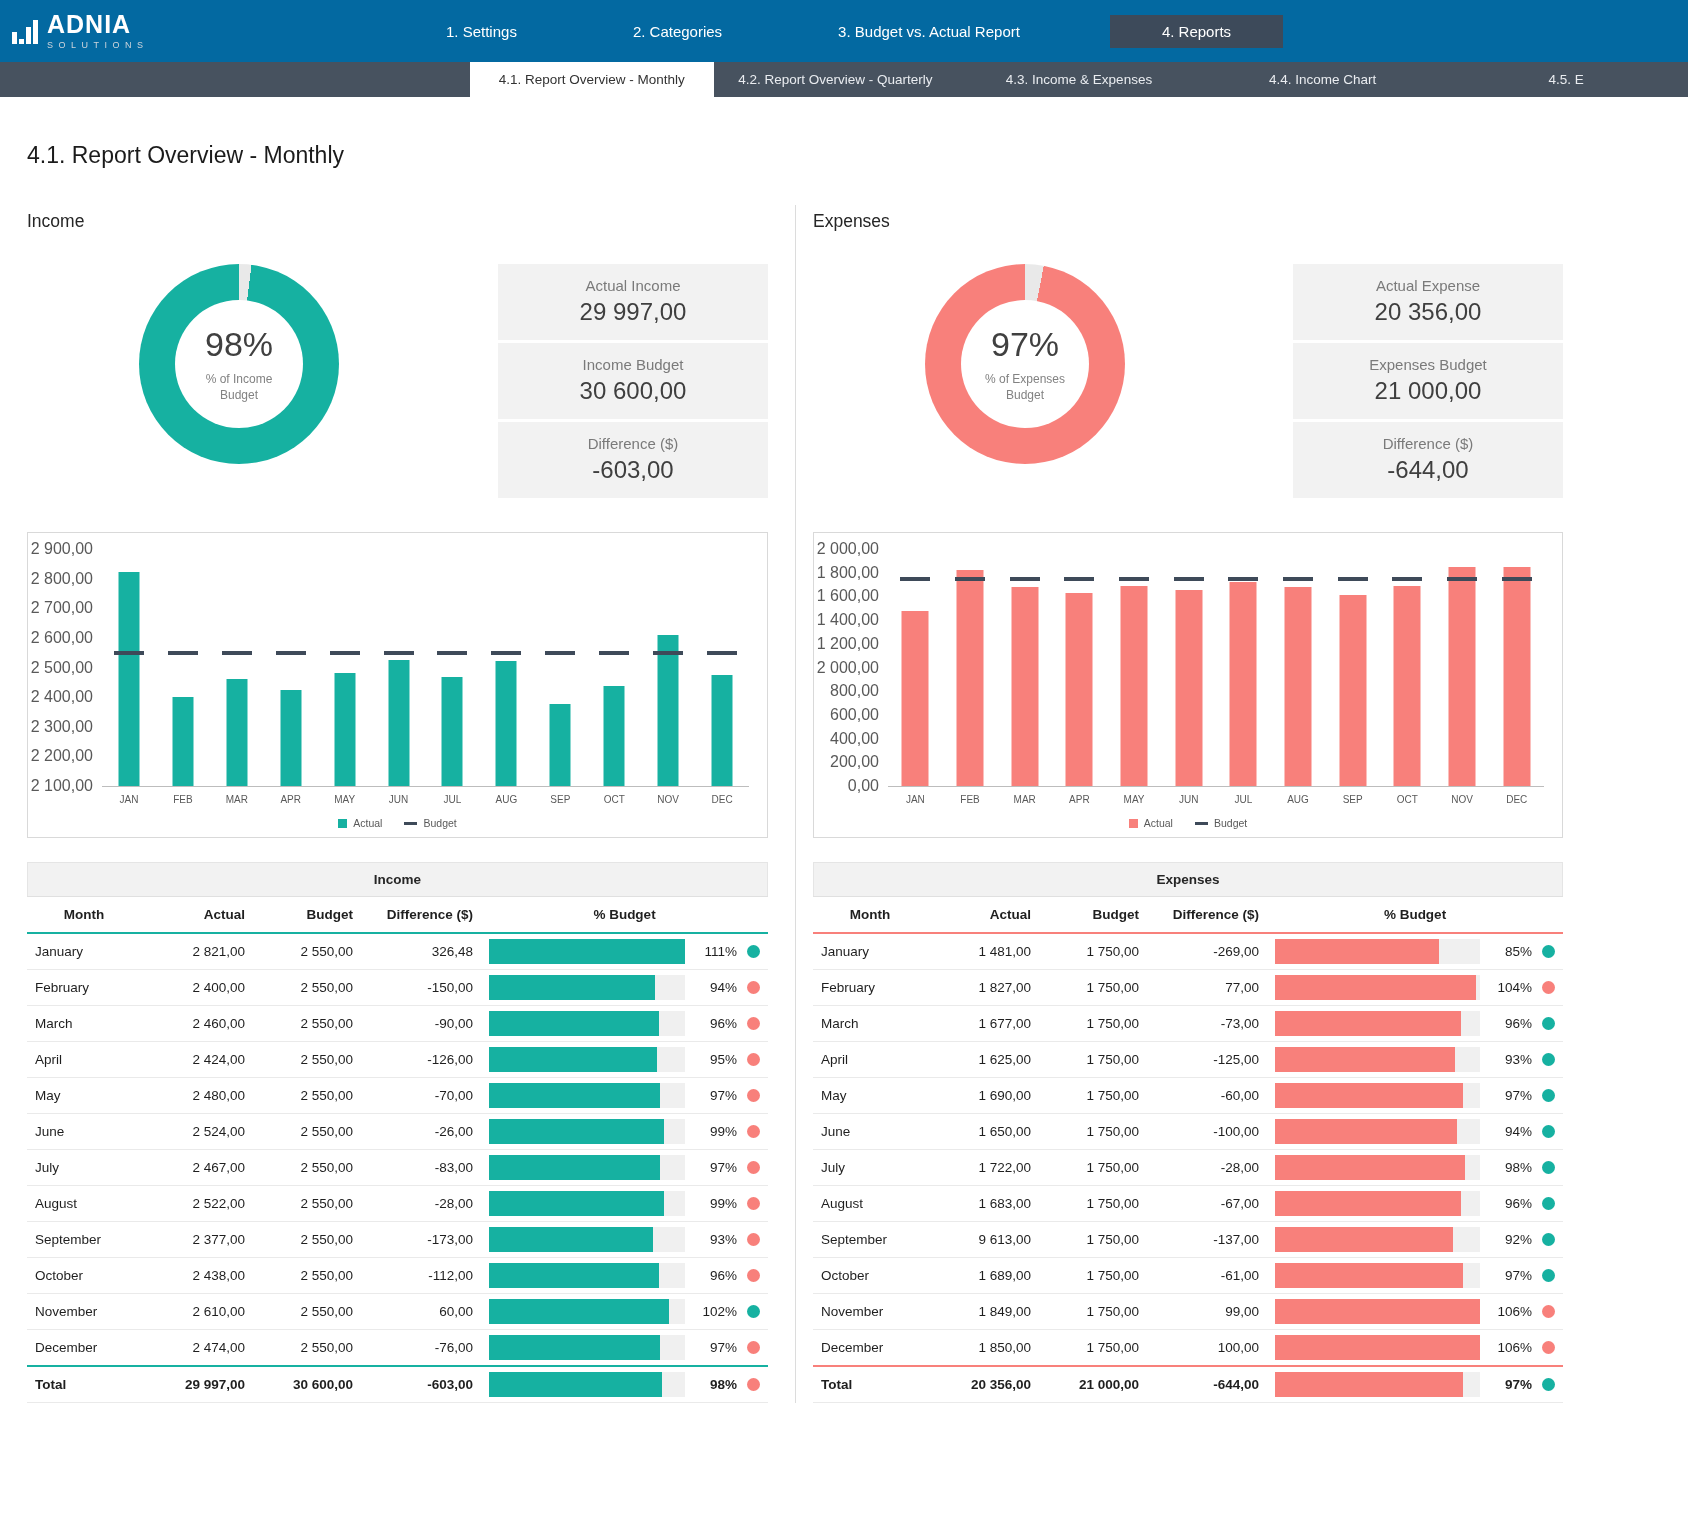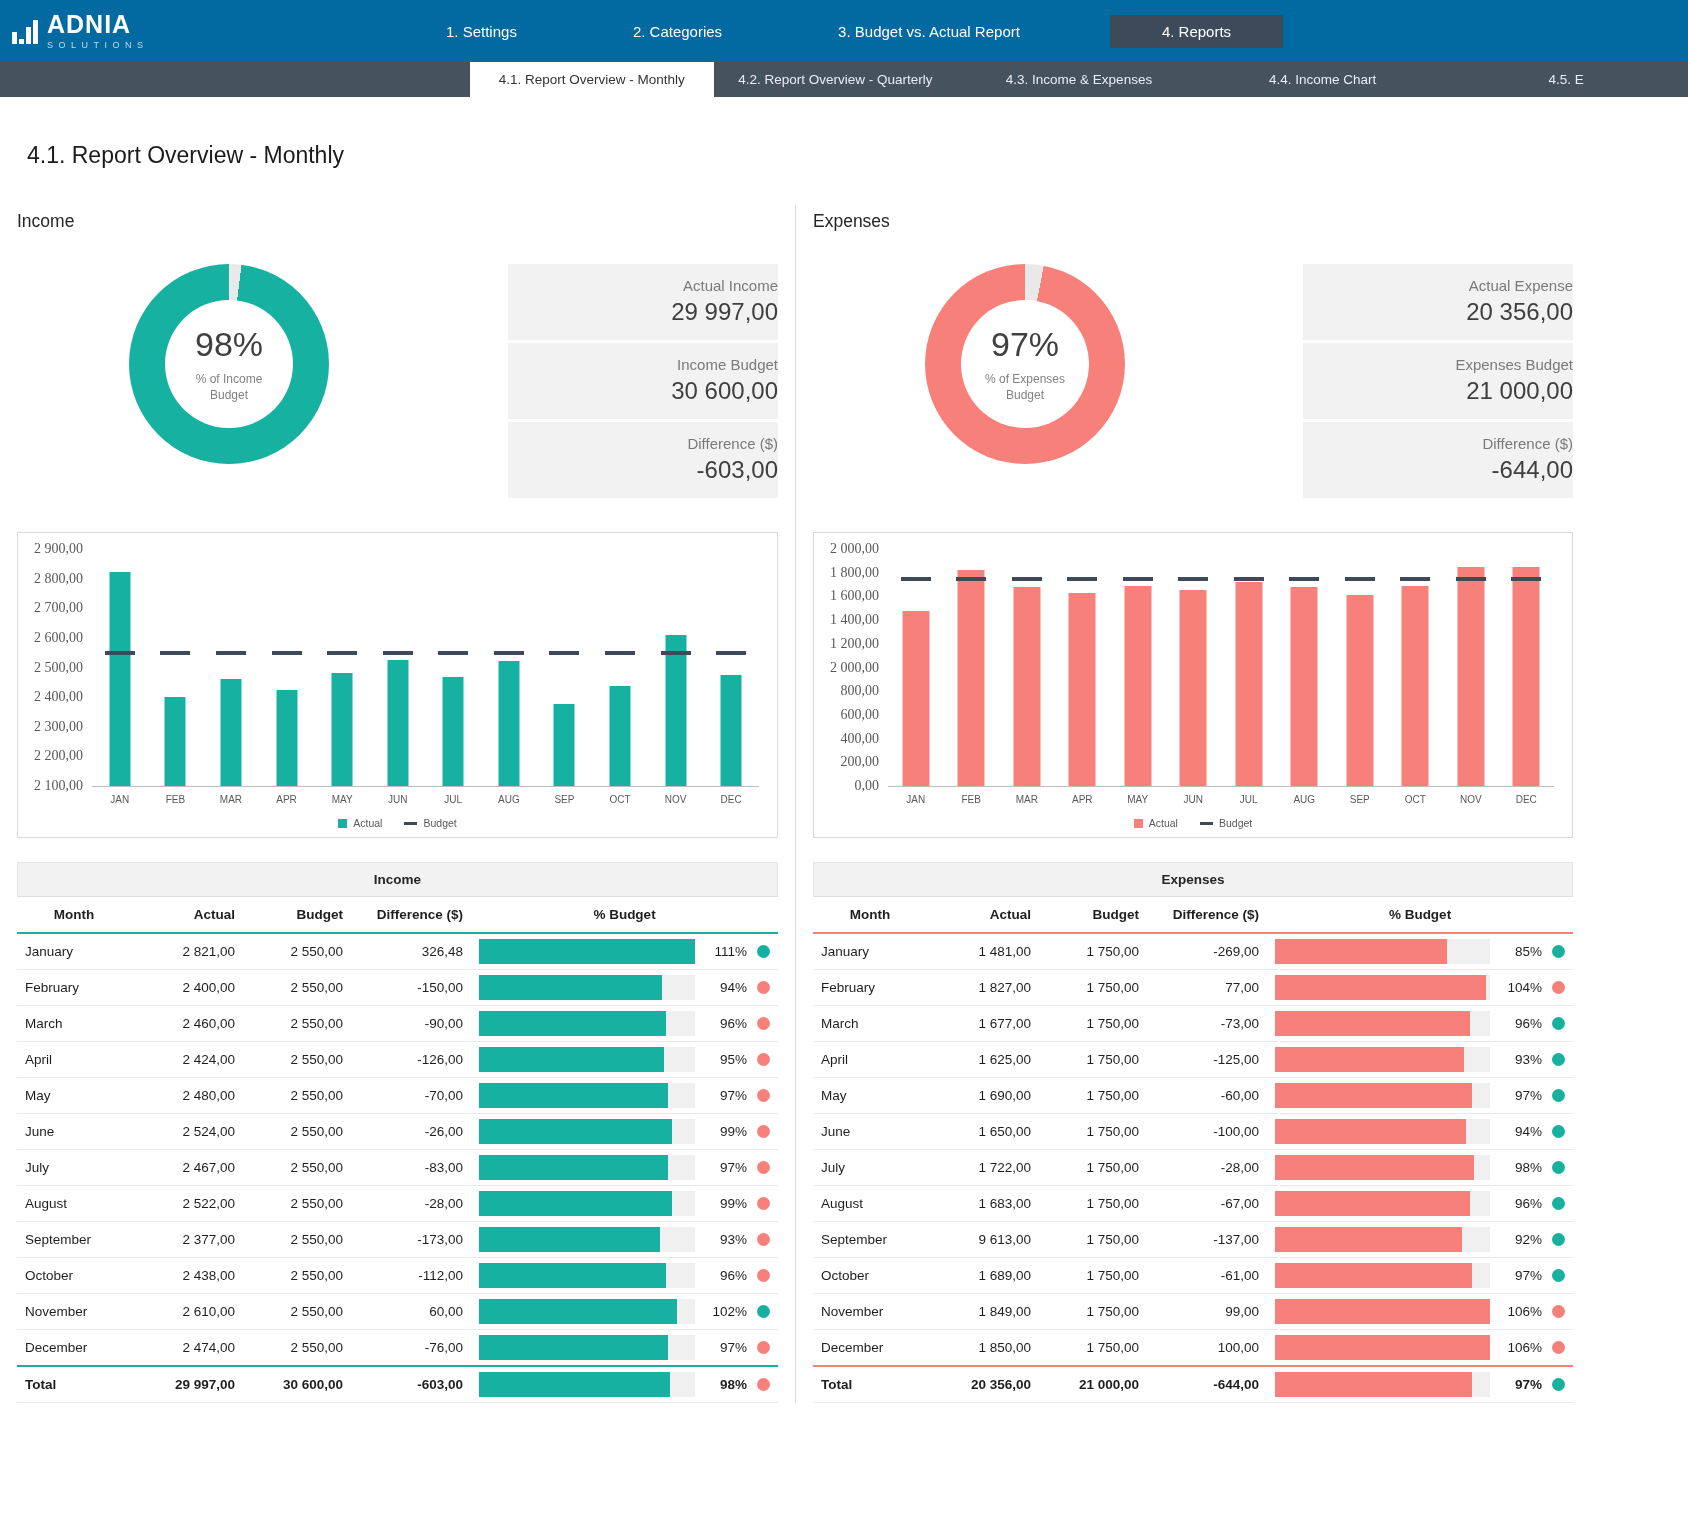--- a/index.html
+++ b/index.html
@@ -24,43 +24,43 @@
 
   
   .subbar { height:35px; background:#47525F; display:flex; align-items:stretch; }
   .subtab { width:250px; display:flex; align-items:center; justify-content:center; color:#E9ECF0; font-size:13.5px; cursor:pointer; white-space:nowrap; overflow:hidden; }
   .subtab:first-child { margin-left:470px; }
   .subtab.active { background:#fff; color:#333; }
 
   
   h1 { font-size:23px; font-weight:400; color:#1b1b1b; margin:45px 0 36px 27px; }
   .columns { display:flex; align-items:flex-start; }
-  .col { width:795px; padding:0 17px; }
+  .col { width:795px; padding:0 27px; }
   .col-exp { border-left:1px solid #DCDCDC; padding-left:17px; }
   h2 { font-size:17.5px; font-weight:400; color:#262626; margin:6px 0 32px; }
 
   
   .toprow { display:flex; align-items:flex-start; }
   .donut { width:200px; height:200px; position:relative; margin-left:112px; flex:none; }
   .donut-ring { width:100%; height:100%; border-radius:50%; }
   .donut-center { position:absolute; inset:36px; background:#fff; border-radius:50%;
     display:flex; flex-direction:column; align-items:center; justify-content:center; text-align:center; }
   .donut-pct { font-size:34px; color:#404040; }
   .donut-cap { font-size:12px; color:#828282; width:96px; margin-top:7px; line-height:1.35; }
   .stats { margin-left:auto; width:270px; display:flex; flex-direction:column; gap:3px; }
-  .stat { background:#F2F2F2; text-align:right; padding:13px 0 14px; }
+  .stat { background:#F2F2F2; text-align:center; padding:13px 0 14px; }
   .stat-lbl { font-size:15px; color:#7A7A7A; }
   .stat-val { font-size:24px; color:#3F3F3F; margin-top:4px; }
 
   
   .chart { border:1px solid #D9D9D9; margin-top:34px; padding:16px 10px 2px 10px; background:#fff; }
   .plot { position:relative; height:238px; margin-left:64px; margin-right:8px; border-bottom:1px solid #BDBDBD; }
   .ylabels { position:absolute; inset:0; }
   .ylab { position:absolute; right:calc(100% + 9px); transform:translateY(50%);
-    font-size:14px; color:#595959; white-space:nowrap;font-family:Liberation Serif, serif; }
+    font-size:16px; color:#595959; white-space:nowrap; }
   .cats { position:absolute; inset:0; display:flex; }
   .cat { flex:1; position:relative; }
   .bar { position:absolute; bottom:0; left:50%; transform:translateX(-50%); }
   .dash { position:absolute; left:50%; transform:translateX(-50%); width:30px; height:4px; }
   .xlabels { display:flex; margin-left:64px; margin-right:8px; }
   .xlab { flex:1; text-align:center; font-size:10px; color:#595959; padding:7px 0 4px; }
   .legend { display:flex; align-items:center; justify-content:center; gap:6px;
     font-size:10.5px; color:#595959; padding:8px 0 6px; }
   .sw { width:9px; height:9px; display:inline-block; }
   .dashsw { width:13px; height:3px; display:inline-block; margin-left:16px; }

